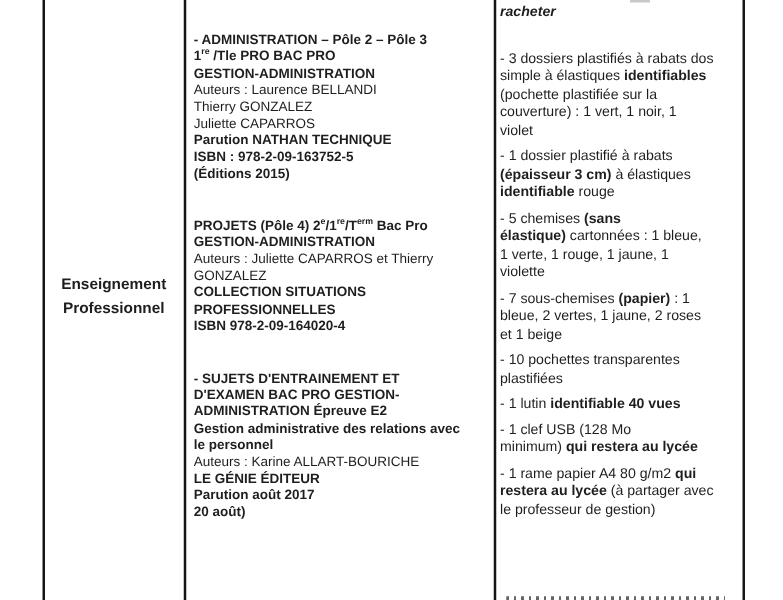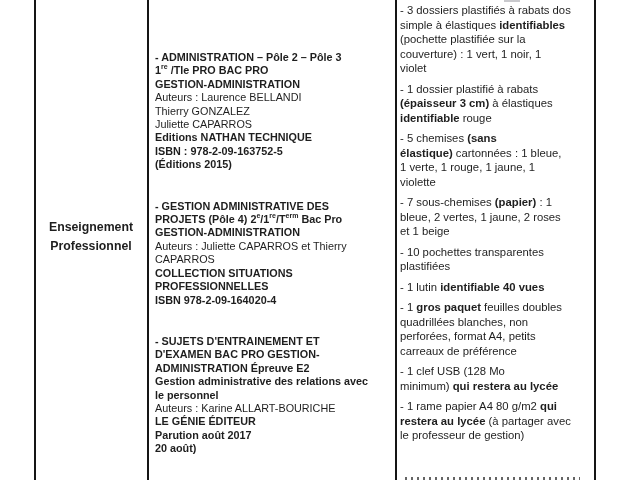--- a/index.html
+++ b/index.html
@@ -20,21 +20,21 @@
   .subject-cell{
     position:absolute;left:36px;top:218px;width:110px;
     text-align:center;font-weight:700;font-size:12.3px;line-height:19px;
   }
 
   .books-cell{
     position:absolute;left:155px;top:26px;width:242px;
     font-size:10.8px;
   }
   .books-cell .line{line-height:13.4px;white-space:pre;}
-  .books-cell .book{margin-bottom:28px;margin-top:25px;}
+  .books-cell .book{margin-bottom:28px;}
 
   .supplies-cell{
     position:absolute;left:400px;top:3px;width:200px;
     font-size:11.3px;
   }
   .supplies-cell .line{line-height:14.5px;white-space:pre;}
   .supplies-cell .heading-block{margin-bottom:22px;}
   .supplies-cell .item{margin-bottom:6px;}
 
   .b{font-weight:700;}
@@ -64,48 +64,52 @@
   <div class="subject-cell">Enseignement Professionnel</div>
 
   <div class="books-cell">
       <div class="book">
         <div class="line"><span class="b">- ADMINISTRATION – Pôle 2 – Pôle 3</span></div>
         <div class="line"><span class="b">1</span><span class="b sup">re</span><span class="b"> /Tle PRO BAC PRO</span></div>
         <div class="line"><span class="b">GESTION-ADMINISTRATION</span></div>
         <div class="line"><span class="">Auteurs : Laurence BELLANDI</span></div>
         <div class="line"><span class="">Thierry GONZALEZ</span></div>
         <div class="line"><span class="">Juliette CAPARROS</span></div>
-        <div class="line"><span class="b">Editions NATHAN TECHNIQUE</span></div>
+        <div class="line"><span class="b">Parution NATHAN TECHNIQUE</span></div>
         <div class="line"><span class="b">ISBN : 978-2-09-163752-5</span></div>
         <div class="line"><span class="b">(Éditions 2015)</span></div>
       </div>
       <div class="book">
-        <div class="line"><span class="b">- GESTION ADMINISTRATIVE DES</span></div>
         <div class="line"><span class="b">PROJETS (Pôle 4) 2</span><span class="b sup">e</span><span class="b">/1</span><span class="b sup">re</span><span class="b">/T</span><span class="b sup">erm</span><span class="b"> Bac Pro</span></div>
         <div class="line"><span class="b">GESTION-ADMINISTRATION</span></div>
         <div class="line"><span class="">Auteurs : Juliette CAPARROS et Thierry</span></div>
-        <div class="line"><span class="">CAPARROS</span></div>
+        <div class="line"><span class="">GONZALEZ</span></div>
         <div class="line"><span class="b">COLLECTION SITUATIONS</span></div>
         <div class="line"><span class="b">PROFESSIONNELLES</span></div>
         <div class="line"><span class="b">ISBN 978-2-09-164020-4</span></div>
       </div>
       <div class="book">
         <div class="line"><span class="b">- SUJETS D'ENTRAINEMENT ET</span></div>
         <div class="line"><span class="b">D'EXAMEN BAC PRO GESTION-</span></div>
         <div class="line"><span class="b">ADMINISTRATION Épreuve E2</span></div>
         <div class="line"><span class="b">Gestion administrative des relations avec</span></div>
         <div class="line"><span class="b">le personnel</span></div>
         <div class="line"><span class="">Auteurs : Karine ALLART-BOURICHE</span></div>
         <div class="line"><span class="b">LE GÉNIE ÉDITEUR</span></div>
         <div class="line"><span class="b">Parution août 2017</span></div>
         <div class="line"><span class="b">20 août)</span></div>
       </div>
     </div>
 
   <div class="supplies-cell">
+    <div>
+        <div class="heading-block">
+          <div class="line"><span class="b i">racheter</span></div>
+        </div>
+      </div>
     <div>
         <div class="item">
           <div class="line"><span class="">- 3 dossiers plastifiés à rabats dos</span></div>
           <div class="line"><span class="">simple à élastiques </span><span class="b">identifiables</span></div>
           <div class="line"><span class="">(pochette plastifiée sur la</span></div>
           <div class="line"><span class="">couverture) : 1 vert, 1 noir, 1</span></div>
           <div class="line"><span class="">violet</span></div>
         </div>
         <div class="item">
           <div class="line"><span class="">- 1 dossier plastifié à rabats</span></div>
@@ -124,26 +128,20 @@
           <div class="line"><span class="">et 1 beige</span></div>
         </div>
         <div class="item">
           <div class="line"><span class="">- 10 pochettes transparentes</span></div>
           <div class="line"><span class="">plastifiées</span></div>
         </div>
         <div class="item">
           <div class="line"><span class="">- 1 lutin </span><span class="b">identifiable 40 vues</span></div>
         </div>
         <div class="item">
-          <div class="line"><span class="">- 1 </span><span class="b">gros paquet</span><span class=""> feuilles doubles</span></div>
-          <div class="line"><span class="">quadrillées blanches, non</span></div>
-          <div class="line"><span class="">perforées, format A4, petits</span></div>
-          <div class="line"><span class="">carreaux de préférence</span></div>
-        </div>
-        <div class="item">
           <div class="line"><span class="">- 1 clef USB (128 Mo</span></div>
           <div class="line"><span class="">minimum) </span><span class="b">qui restera au lycée</span></div>
         </div>
         <div class="item">
           <div class="line"><span class="">- 1 rame papier A4 80 g/m2 </span><span class="b">qui</span></div>
           <div class="line"><span class="b">restera au lycée</span><span class=""> (à partager avec</span></div>
           <div class="line"><span class="">le professeur de gestion)</span></div>
         </div>
       </div>
   </div>

